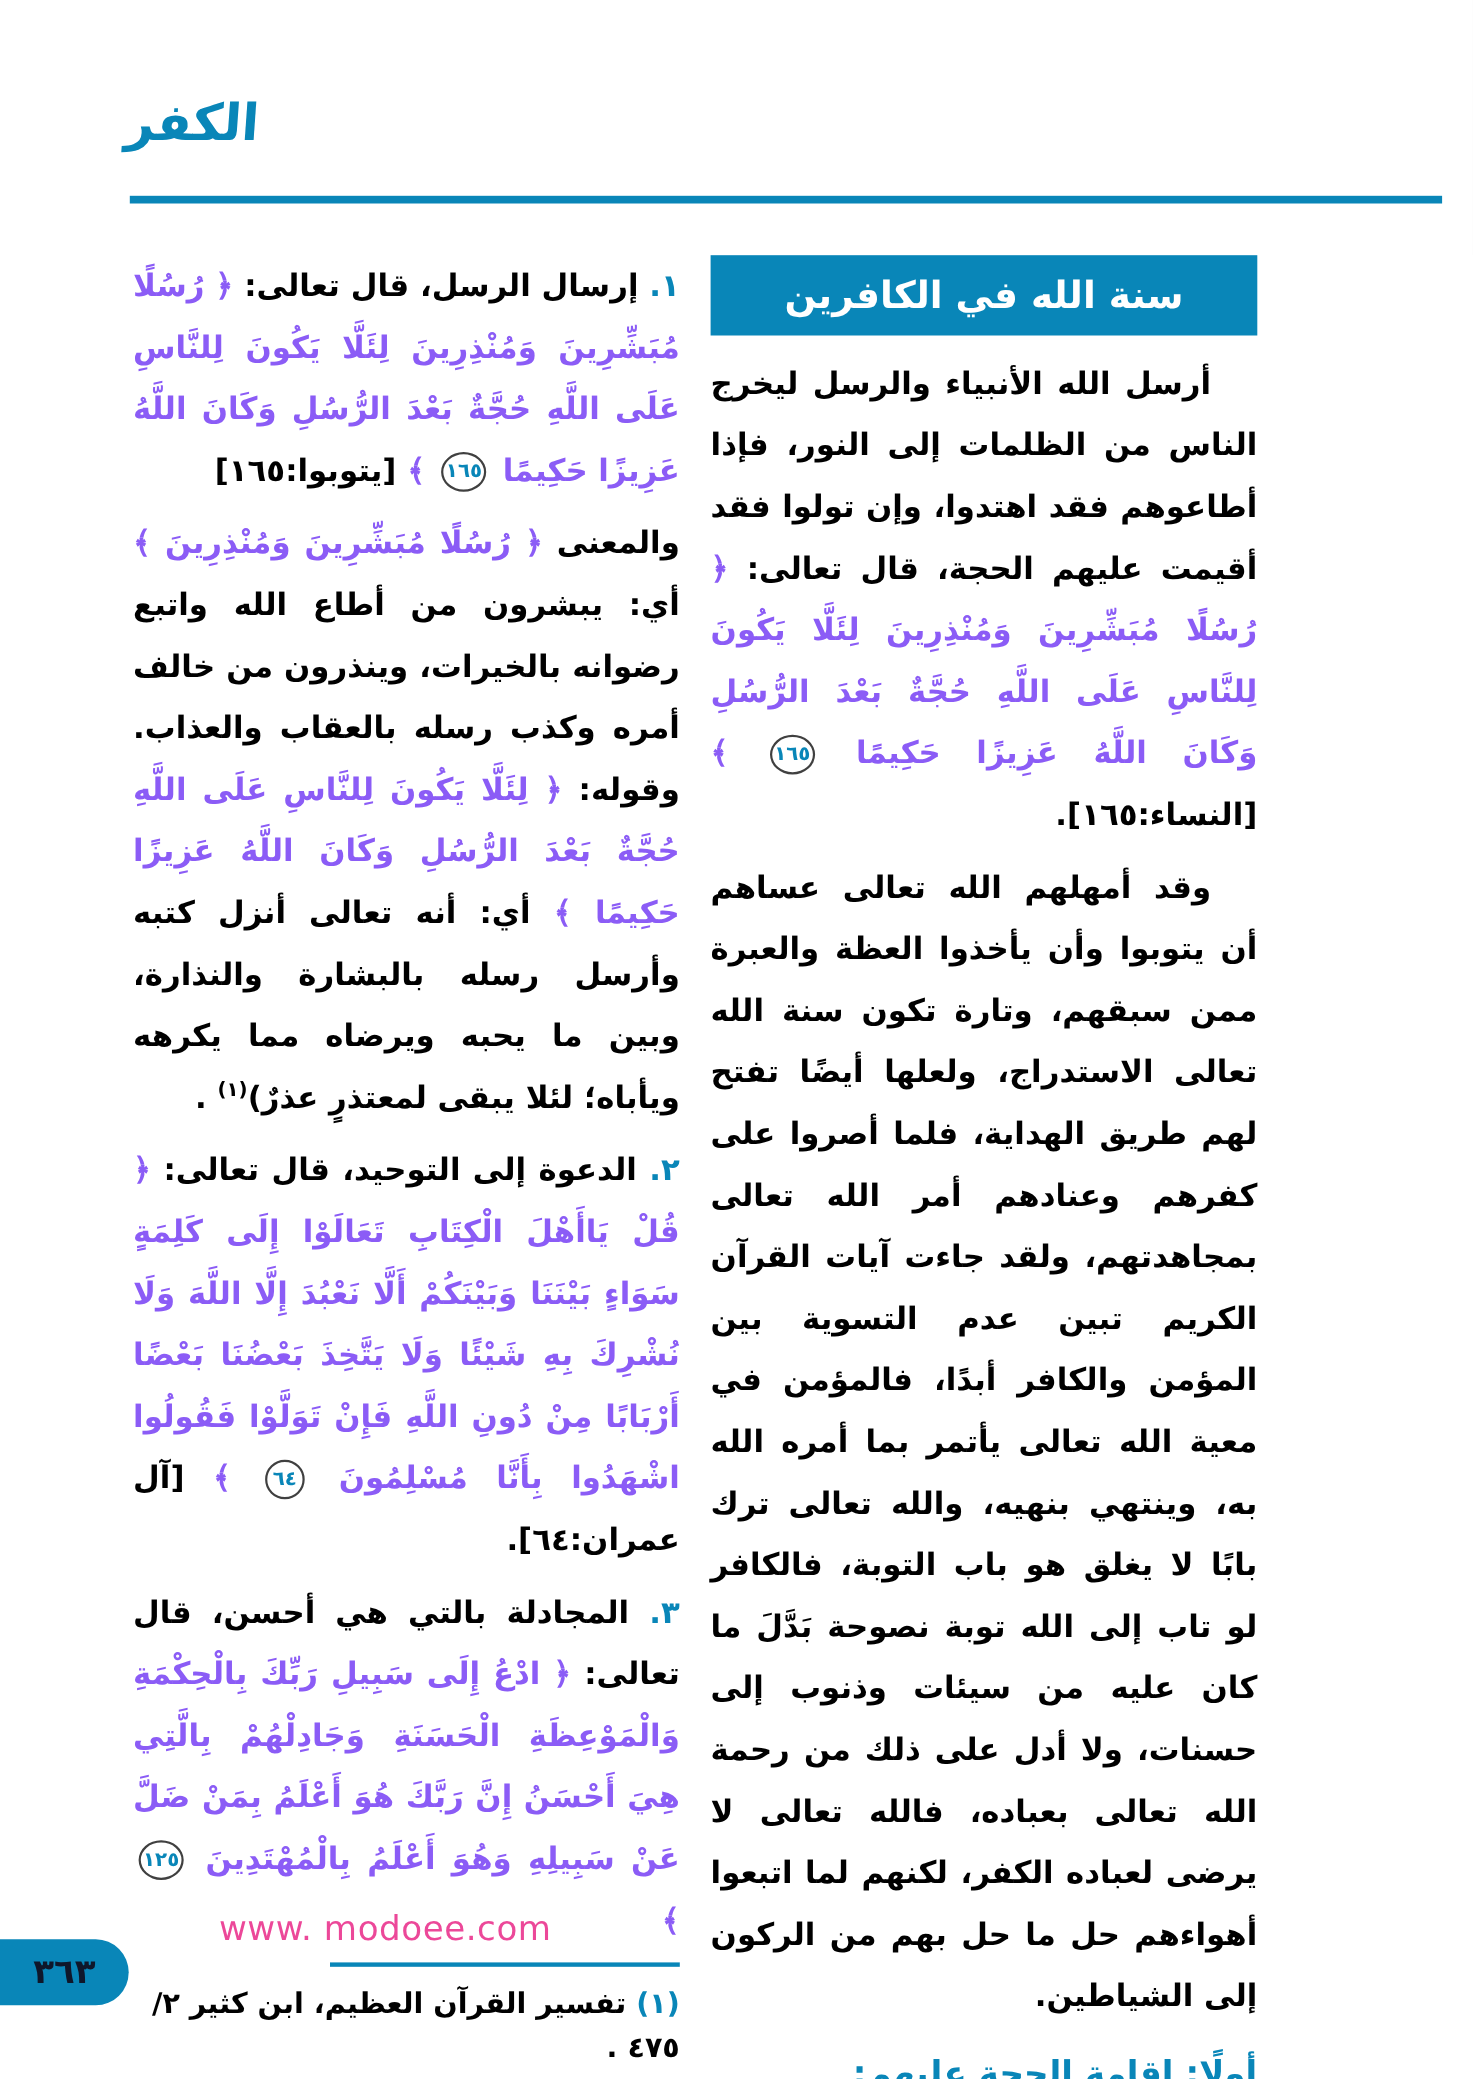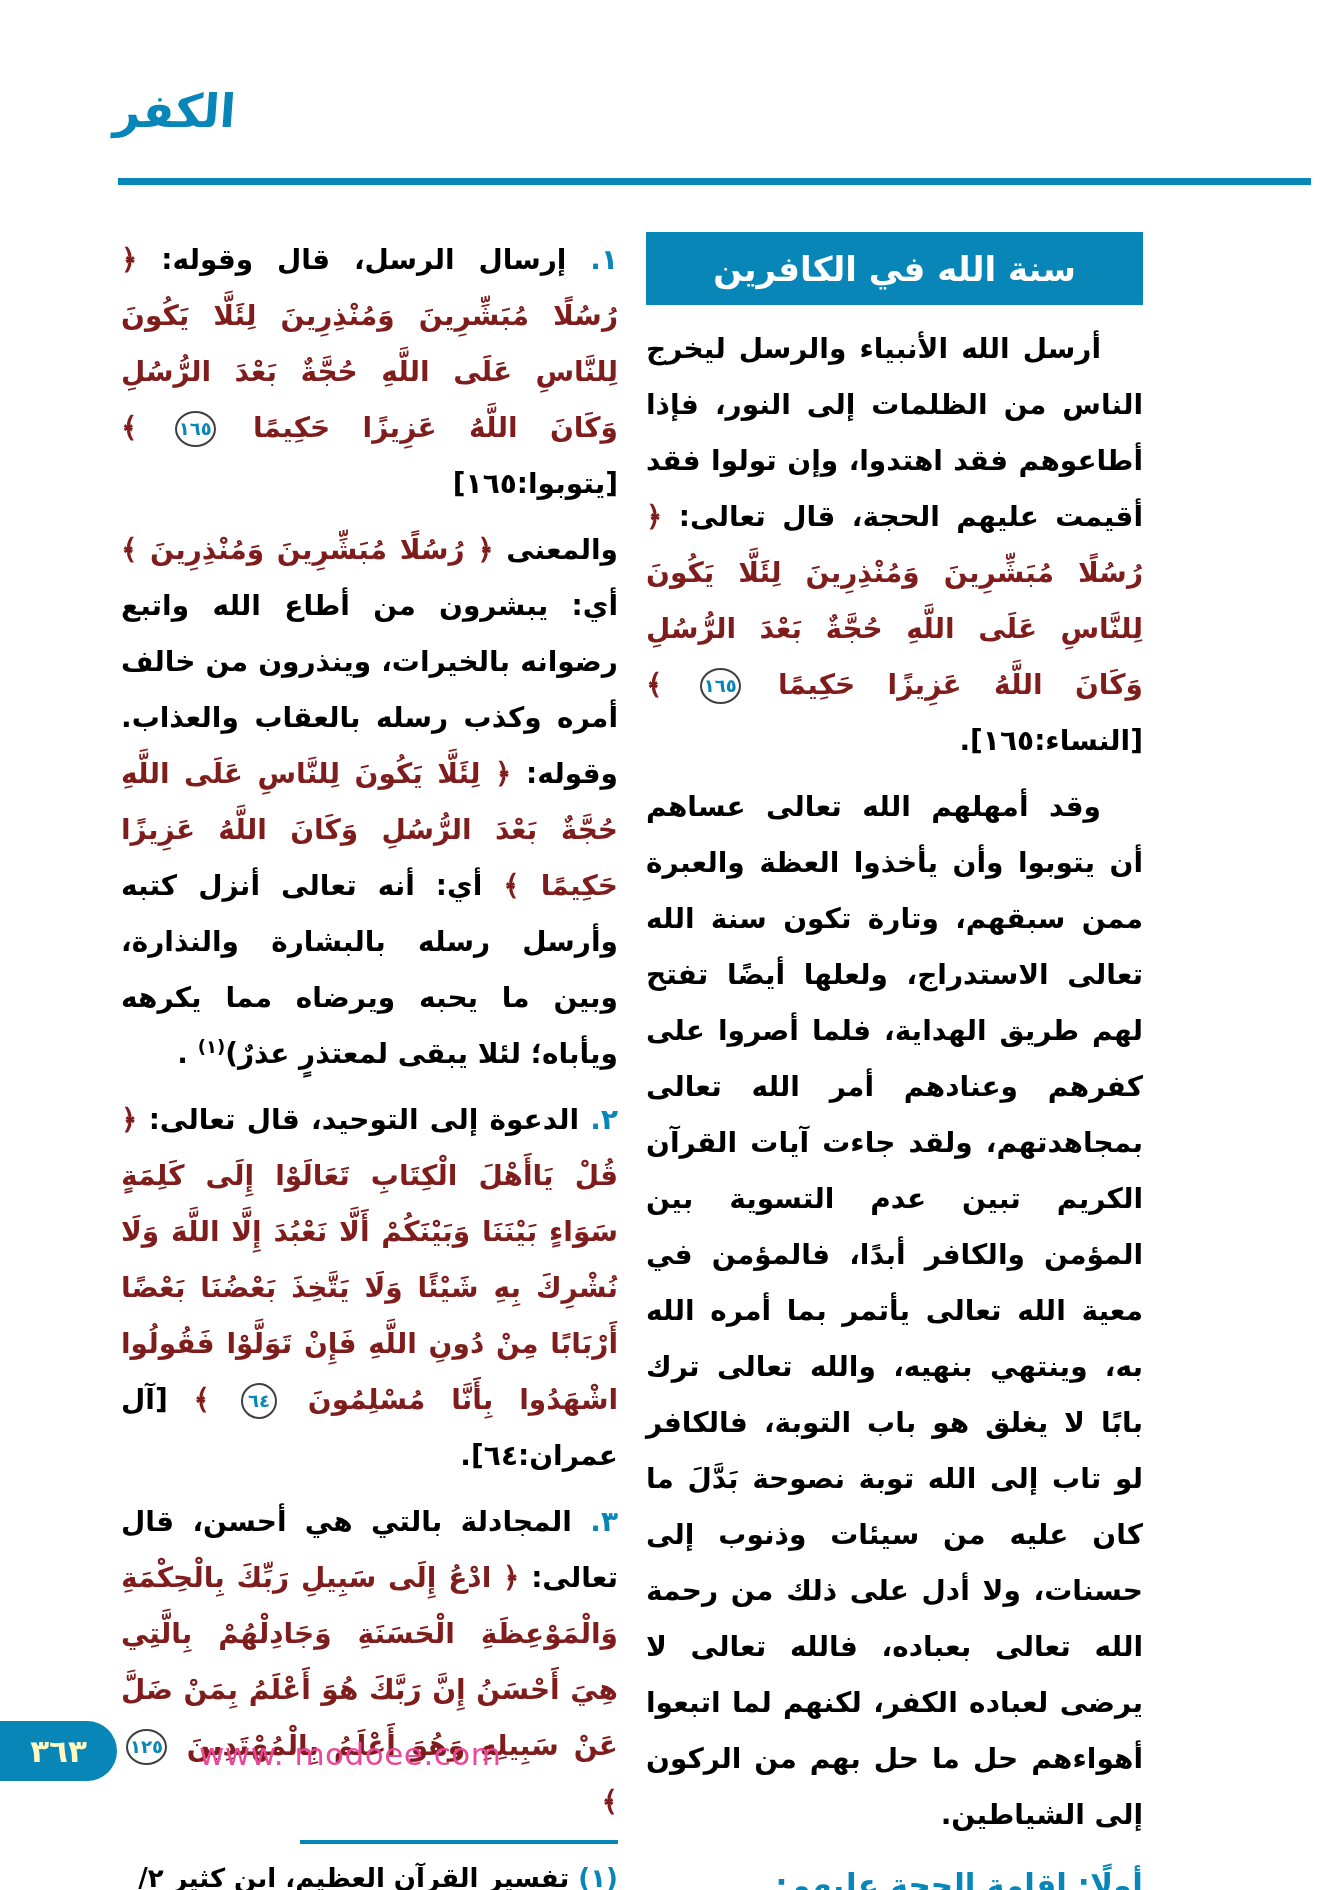--- a/index.html
+++ b/index.html
@@ -45,21 +45,21 @@
     line-height:56px;
     text-align:justify;
     margin-bottom:10px;
   }
   .para.indent { text-indent:42px; }
   .subheading {
     color:#0986b8; font-size:31px; font-weight:bold;
     line-height:56px; margin:14px 0 10px 0;
   }
   .run-b { color:#000000; }
-  .run-v { color:#7f1d1d; }
+  .run-v { color:#8b5cf6; }
   .run-m { color:#0986b8; }
   .run-f { color:#000000; font-size:18px; vertical-align:super; line-height:0; }
   .run-n {
     display:inline-block;
     min-width:36px; height:36px; line-height:32px;
     border:2px solid #404040; border-radius:50%;
     color:#0986b8; font-size:18px; font-weight:bold;
     text-align:center; vertical-align:middle;
     margin:0 5px; text-indent:0; padding:0 2px;
   }
@@ -68,25 +68,25 @@
   .footnote-rule {
     width:318px; height:4px; background:#0986b8;
     margin-right:0; margin-bottom:14px;
   }
   .footnote-text {
     font-size:26px; font-weight:bold; line-height:40px;
     text-align:right; color:#000;
   }
   
   .page-badge {
-    position:absolute; left:0; top:1721px;
+    position:absolute; left:0; top:1763px;
     width:117px; height:60px;
     background:#0986b8;
     border-radius:0 30px 30px 0;
-    color:#fef9c3; font-size:31px; font-weight:bold;
+    color:#0f172a; font-size:31px; font-weight:bold;
     display:flex; align-items:center; justify-content:center;
   }
   .website {
     position:absolute; left:155px; top:1736px;
     direction:ltr;
     color:#ec4899; font-size:31px;
     letter-spacing:0.5px;
     margin-left:44px;
   }
 </style>
@@ -102,21 +102,21 @@
 
     <div class="col col-right">
       <div class="section-heading-box">سنة الله في الكافرين</div>
       <p class="para indent"><span class="run-b">أرسل الله الأنبياء والرسل ليخرج الناس من الظلمات إلى النور، فإذا أطاعوهم فقد اهتدوا، وإن تولوا فقد أقيمت عليهم الحجة، قال تعالى: </span><span class="run-v">﴿ رُسُلًا مُبَشِّرِينَ وَمُنْذِرِينَ لِئَلَّا يَكُونَ لِلنَّاسِ عَلَى اللَّهِ حُجَّةٌ بَعْدَ الرُّسُلِ وَكَانَ اللَّهُ عَزِيزًا حَكِيمًا </span><span class="run-n">١٦٥</span><span class="run-v"> ﴾</span><span class="run-b"> [النساء:١٦٥].</span></p>
       <p class="para indent"><span class="run-b">وقد أمهلهم الله تعالى عساهم أن يتوبوا وأن يأخذوا العظة والعبرة ممن سبقهم، وتارة تكون سنة الله تعالى الاستدراج، ولعلها أيضًا تفتح لهم طريق الهداية، فلما أصروا على كفرهم وعنادهم أمر الله تعالى بمجاهدتهم، ولقد جاءت آيات القرآن الكريم تبين عدم التسوية بين المؤمن والكافر أبدًا، فالمؤمن في معية الله تعالى يأتمر بما أمره الله به، وينتهي بنهيه، والله تعالى ترك بابًا لا يغلق هو باب التوبة، فالكافر لو تاب إلى الله توبة نصوحة بَدَّلَ ما كان عليه من سيئات وذنوب إلى حسنات، ولا أدل على ذلك من رحمة الله تعالى بعباده، فالله تعالى لا يرضى لعباده الكفر، لكنهم لما اتبعوا أهواءهم حل ما حل بهم من الركون إلى الشياطين.</span></p>
       <p class="subheading">أولًا: إقامة الحجة عليهم:</p>
 
     </div>
 
     <div class="col col-left">
-      <p class="para"><span class="run-m">١. </span><span class="run-b">إرسال الرسل، قال وقوله: </span><span class="run-v">﴿ رُسُلًا مُبَشِّرِينَ وَمُنْذِرِينَ لِئَلَّا يَكُونَ لِلنَّاسِ عَلَى اللَّهِ حُجَّةٌ بَعْدَ الرُّسُلِ وَكَانَ اللَّهُ عَزِيزًا حَكِيمًا </span><span class="run-n">١٦٥</span><span class="run-v"> ﴾</span><span class="run-b"> [يتوبوا:١٦٥]</span></p>
+      <p class="para"><span class="run-m">١. </span><span class="run-b">إرسال الرسل، قال تعالى: </span><span class="run-v">﴿ رُسُلًا مُبَشِّرِينَ وَمُنْذِرِينَ لِئَلَّا يَكُونَ لِلنَّاسِ عَلَى اللَّهِ حُجَّةٌ بَعْدَ الرُّسُلِ وَكَانَ اللَّهُ عَزِيزًا حَكِيمًا </span><span class="run-n">١٦٥</span><span class="run-v"> ﴾</span><span class="run-b"> [يتوبوا:١٦٥]</span></p>
       <p class="para"><span class="run-b">والمعنى </span><span class="run-v">﴿ رُسُلًا مُبَشِّرِينَ وَمُنْذِرِينَ ﴾</span><span class="run-b"> أي: يبشرون من أطاع الله واتبع رضوانه بالخيرات، وينذرون من خالف أمره وكذب رسله بالعقاب والعذاب. وقوله: </span><span class="run-v">﴿ لِئَلَّا يَكُونَ لِلنَّاسِ عَلَى اللَّهِ حُجَّةٌ بَعْدَ الرُّسُلِ وَكَانَ اللَّهُ عَزِيزًا حَكِيمًا ﴾</span><span class="run-b"> أي: أنه تعالى أنزل كتبه وأرسل رسله بالبشارة والنذارة، وبين ما يحبه ويرضاه مما يكرهه ويأباه؛ لئلا يبقى لمعتذرٍ عذرٌ)</span><span class="run-f">(١)</span><span class="run-b"> .</span></p>
       <p class="para"><span class="run-m">٢. </span><span class="run-b">الدعوة إلى التوحيد، قال تعالى: </span><span class="run-v">﴿ قُلْ يَاأَهْلَ الْكِتَابِ تَعَالَوْا إِلَى كَلِمَةٍ سَوَاءٍ بَيْنَنَا وَبَيْنَكُمْ أَلَّا نَعْبُدَ إِلَّا اللَّهَ وَلَا نُشْرِكَ بِهِ شَيْئًا وَلَا يَتَّخِذَ بَعْضُنَا بَعْضًا أَرْبَابًا مِنْ دُونِ اللَّهِ فَإِنْ تَوَلَّوْا فَقُولُوا اشْهَدُوا بِأَنَّا مُسْلِمُونَ </span><span class="run-n">٦٤</span><span class="run-v"> ﴾</span><span class="run-b"> [آل عمران:٦٤].</span></p>
       <p class="para"><span class="run-m">٣. </span><span class="run-b">المجادلة بالتي هي أحسن، قال تعالى: </span><span class="run-v">﴿ ادْعُ إِلَى سَبِيلِ رَبِّكَ بِالْحِكْمَةِ وَالْمَوْعِظَةِ الْحَسَنَةِ وَجَادِلْهُمْ بِالَّتِي هِيَ أَحْسَنُ إِنَّ رَبَّكَ هُوَ أَعْلَمُ بِمَنْ ضَلَّ عَنْ سَبِيلِهِ وَهُوَ أَعْلَمُ بِالْمُهْتَدِينَ </span><span class="run-n">١٢٥</span><span class="run-v"> ﴾</span></p>
 
       <div class="footnote-block">
         <div class="footnote-rule"></div>
         <p class="footnote-text"><span class="run-m">(١) </span><span class="run-b">تفسير القرآن العظيم، ابن كثير ٢/ ٤٧٥ .</span></p>
       </div>
     </div>
 

